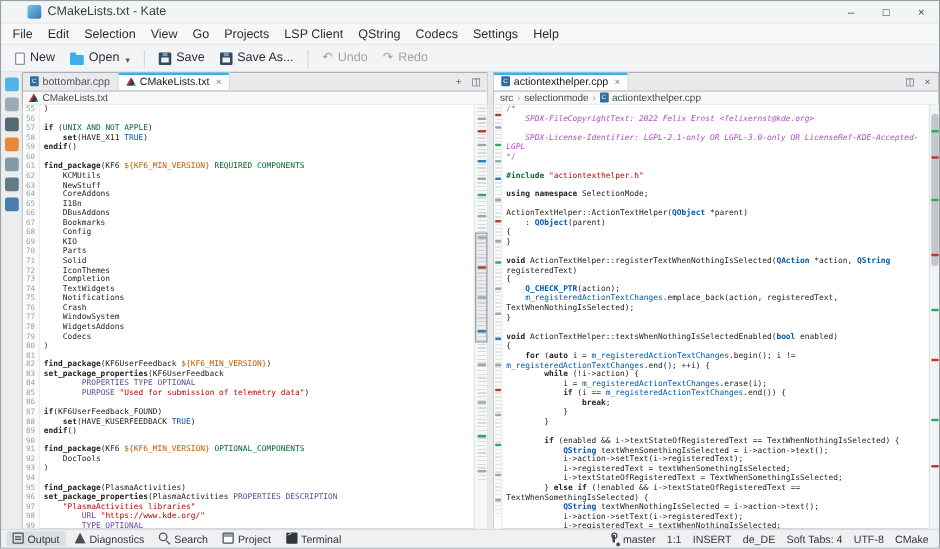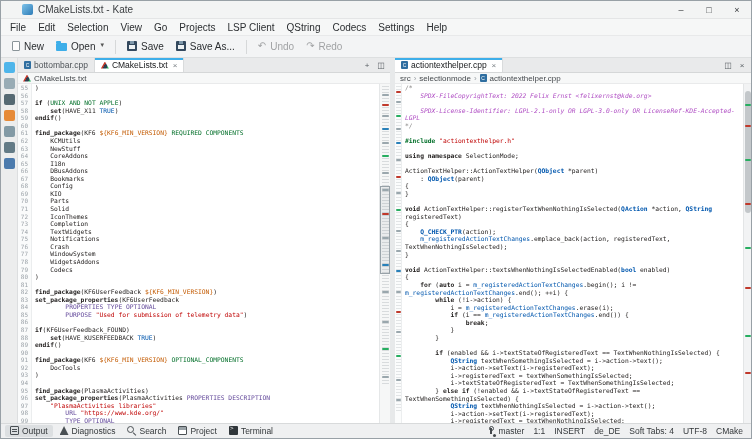--- a/index.html
+++ b/index.html
@@ -13,21 +13,21 @@
   .title{font-size:10px;color:#3a3d40}
   .win-controls{margin-left:auto;display:flex;height:100%}
   .win-btn{width:28px;display:flex;align-items:center;justify-content:center;font-size:9px;color:#3a3d40}
 
   
   .menubar{flex:0 0 17px;display:flex;align-items:center;padding:0 3px;background:#f6f7f7;border-bottom:1px solid #e8e9ea}
   .menu-item{font-size:10px;color:#2b2e31;padding:1px 6px;border-radius:2px}
 
   
   .toolbar{flex:0 0 22px;display:flex;align-items:center;padding:0 6px;background:#f3f4f5;border-bottom:1px solid #dddfe0;gap:2px}
-  .tb-btn{display:flex;align-items:flex-start;gap:4px;padding:2px 5px;border-radius:2px;font-size:10px;color:#2b2e31}
+  .tb-btn{display:flex;align-items:flex-end;gap:4px;padding:2px 5px;border-radius:2px;font-size:10px;color:#2b2e31}
   .tb-btn.disabled{opacity:.42}
   .tb-sep{width:1px;height:14px;background:#d6d8d9;margin:0 4px}
   .tb-dd{font-size:7px;color:#555;margin-left:1px}
   .tb-ico{display:inline-block;position:relative}
   .tb-new{width:8px;height:10px;background:#fdfdfd;border:1px solid #8a9499;border-radius:1px}
   .tb-open{width:11px;height:8px;background:#3daee9;border-radius:1px;margin-top:2px}
   .tb-open::before{content:"";position:absolute;top:-2px;left:0;width:5px;height:2px;background:#3daee9;border-radius:1px 1px 0 0}
   .tb-save,.tb-saveas{width:10px;height:10px;background:#34495e;border-radius:1px}
   .tb-save::after,.tb-saveas::after{content:"";position:absolute;left:2px;top:4px;width:6px;height:4px;background:#eef2f4}
   .tb-save::before,.tb-saveas::before{content:"";position:absolute;left:3px;top:0;width:4px;height:3px;background:#7f98ab}

